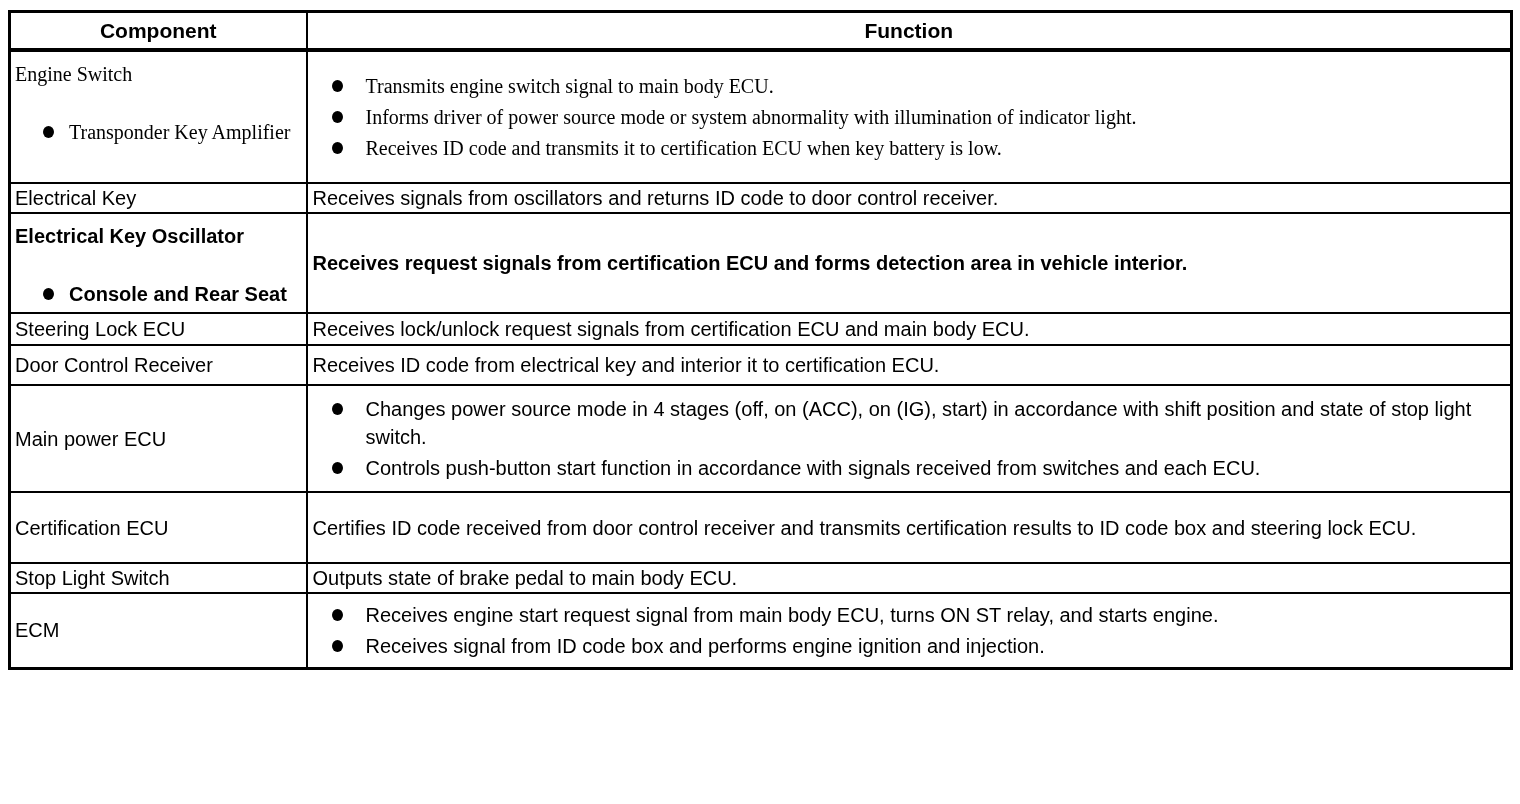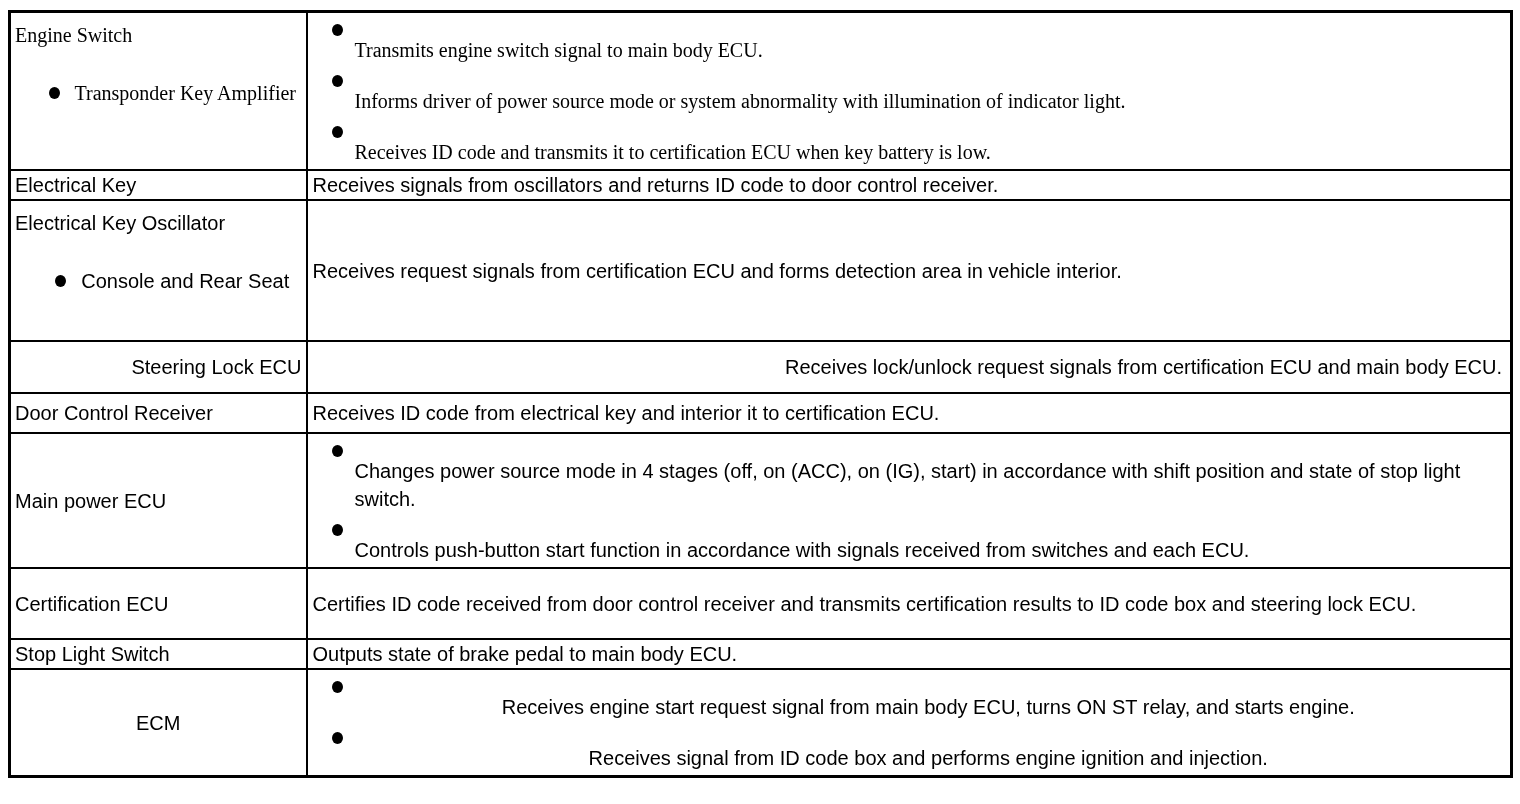--- a/index.html
+++ b/index.html
@@ -59,40 +59,42 @@
     min-width: 11px;
     height: 12px;
     border-radius: 50%;
     background: #000;
     margin-top: 8px;
   }
   .comp-sub {
     display: flex;
     margin-top: 30px;
     padding-left: 28px;
-    justify-content: center;
   }
   .comp-sub .sub-text { margin-left: 15px; }
   .fn-item {
     display: flex;
     margin: 3px 0;
-    flex-direction: column;
   }
   .fn-item .fn-text { margin-left: 23px; }
 </style>
 </head>
 <body>
 
 <div class="table-wrap">
   <table class="cf-table">
     <colgroup>
       <col class="col-component">
       <col>
     </colgroup>
     <tbody>
+        <tr>
+      <th>Component</th>
+      <th>Function</th>
+    </tr>
 
     <tr style="height:133px;font-family:Liberation Serif, serif;">
       <td class="comp-cell top">
         <div>Engine Switch</div>
         <div class="comp-sub">
           <span class="bullet"></span>
           <span class="sub-text">Transponder Key Amplifier</span>
         </div>
       </td>
       <td class="fn-cell bulleted">
@@ -113,34 +115,34 @@
 
     <tr style="height:26px;">
       <td class="comp-cell">
         <div>Electrical Key</div>
       </td>
       <td class="fn-cell">
         <div>Receives signals from oscillators and returns ID code to door control receiver.</div>
       </td>
     </tr>
 
-    <tr style="height:141px;">
+    <tr style="height:100px;font-weight:bold;">
       <td class="comp-cell top">
         <div>Electrical Key Oscillator</div>
         <div class="comp-sub">
           <span class="bullet"></span>
           <span class="sub-text">Console and Rear Seat</span>
         </div>
       </td>
       <td class="fn-cell">
         <div>Receives request signals from certification ECU and forms detection area in vehicle interior.</div>
       </td>
     </tr>
 
-    <tr style="height:52px;text-align:right;">
+    <tr style="height:32px;">
       <td class="comp-cell">
         <div>Steering Lock ECU</div>
       </td>
       <td class="fn-cell">
         <div>Receives lock/unlock request signals from certification ECU and main body ECU.</div>
       </td>
     </tr>
 
     <tr style="height:40px;">
       <td class="comp-cell">
@@ -179,21 +181,21 @@
     <tr style="height:28px;">
       <td class="comp-cell">
         <div>Stop Light Switch</div>
       </td>
       <td class="fn-cell">
         <div>Outputs state of brake pedal to main body ECU.</div>
       </td>
     </tr>
 
 
-    <tr style="height:75px;text-align:center;">
+    <tr style="height:75px;">
       <td class="comp-cell">
         <div>ECM</div>
       </td>
       <td class="fn-cell bulleted">
         <div class="fn-item">
           <span class="bullet"></span>
           <span class="fn-text">Receives engine start request signal from main body ECU, turns ON ST relay, and starts engine.</span>
         </div>
         <div class="fn-item">
           <span class="bullet"></span>

